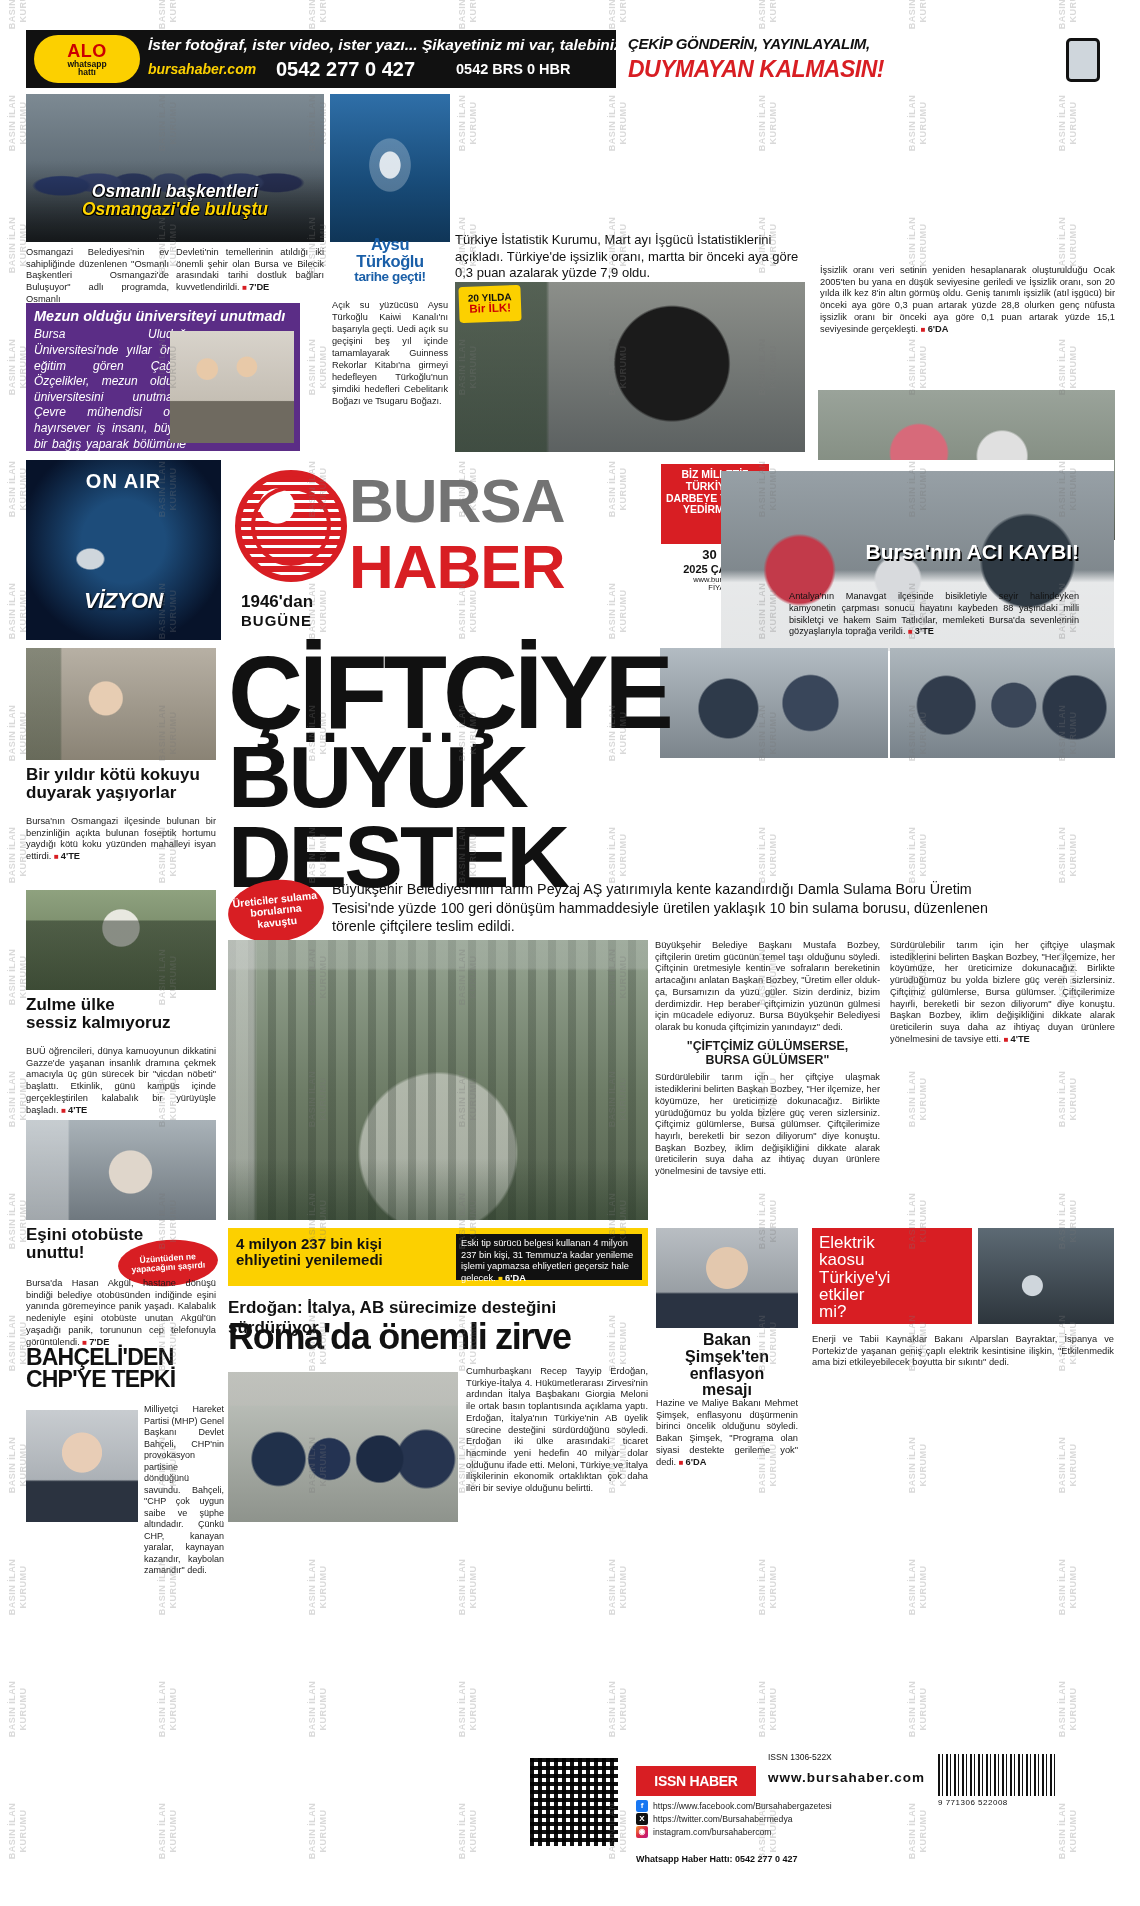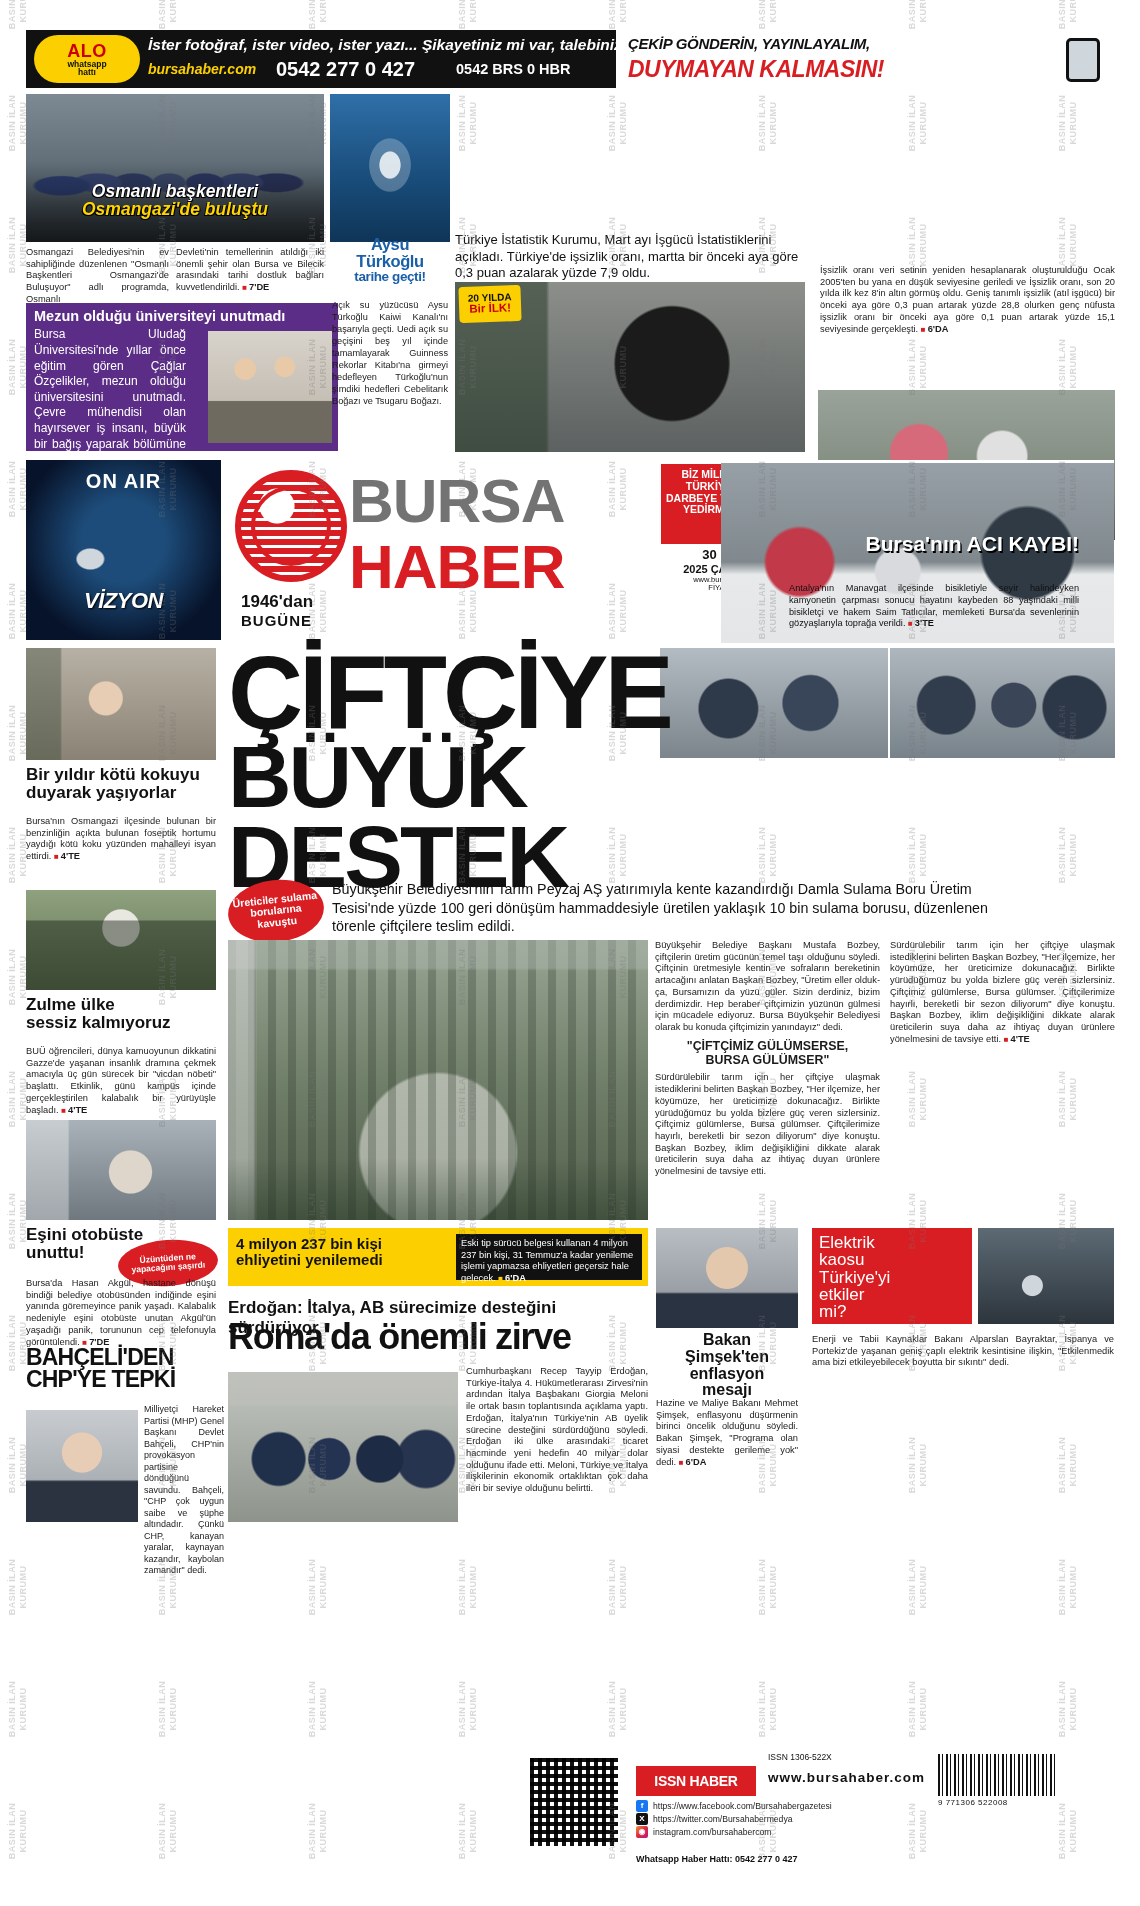--- a/index.html
+++ b/index.html
@@ -52,21 +52,21 @@
   #p1-cap {
     position:absolute; left:0; bottom:24px; width:100%;
     font-size:17.5px; font-weight:bold; color:#fff; font-style:italic;
     text-shadow:1px 1px 0 #000, -1px 1px 0 #000; line-height:1.04; text-align:center;
   }
   #p1-cap em { color:#ffd400; font-style:italic; }
   #txt1a { left:26px; top:247px; width:143px; }
   #txt1b { left:176px; top:247px; width:148px; }
 
   
-  #purple { left:26px; top:303px; width:312px; height:148px; background:#5b2d86; color:#fff; }
+  #purple { left:26px; top:303px; width:274px; height:148px; background:#5b2d86; color:#fff;font-style:italic; }
   #purple h3 { margin:0; padding:6px 8px 3px; font-size:14.5px; font-weight:bold; color:#fff; line-height:1.06; }
   #purple .t { padding:0 8px; font-size:12px; line-height:1.3; color:#fff; text-align:justify;}
   #purple .pg::before { color:#ffd400; }
   #purple-img { position:absolute; right:6px; top:28px; width:124px; height:112px; overflow:hidden;}
 
   
   #hl1 { left:455px; top:98px; width:660px; }
   #hl1 .l { font-size:57px; font-weight:bold; letter-spacing:-2.4px; line-height:.94; }
   #iss-lead { left:455px; top:232px; width:350px; font-size:13px; line-height:1.28; color:#111; }
   #iss-col { left:820px; top:265px; width:295px; }
@@ -100,21 +100,21 @@
            background:
              radial-gradient(circle at 36% 30%, #fff 0 18%, rgba(255,255,255,0) 19%),
              repeating-linear-gradient(#d81e23 0 6px, #fff 6px 9px);
            border:6px solid #d81e23; }
   #globe::after{ content:""; position:absolute; inset:10px; border-radius:50%; border:4px solid #d81e23; }
   #since { position:absolute; left:20px; top:132px; font-size:17px; font-weight:bold; color:#111; }
   #since small { display:block; font-size:15px; letter-spacing:1px;}
   #mast-flag { position:absolute; left:440px; top:4px; width:108px; height:80px; background:#d81e23; color:#fff; padding:5px 4px; font-size:10.5px; font-weight:bold; line-height:1.12; text-align:center;}
   #mast-date { position:absolute; left:448px; top:88px; width:120px; text-align:center; font-size:13px; font-weight:bold; line-height:1.15;}
   #mast-date small { display:block; font-size:7.5px; font-weight:normal;}
-  #mast-right { position:absolute; left:695px; top:3px; width:362px; height:180px; }
+  #mast-right { position:absolute; left:695px; top:11px; width:362px; height:180px; }
   #acikayip { position:absolute; left:8px; top:70px; width:290px; font-size:21px; font-weight:bold; color:#fff; text-shadow:1.5px 1.5px 0 #000; line-height:1.0; text-align:right; right:4px; left:auto;}
   #acikayip-t { position:absolute; right:4px; top:120px; width:290px; font-size:9.2px; line-height:1.28; text-align:justify; color:#111; background:rgba(255,255,255,.0);}
 
   
   #main-hl { left:228px; top:648px; width:640px; }
   #main-hl .l1 { font-size:104px; font-weight:bold; letter-spacing:-4px; line-height:.86; }
   #main-hl .l2 { font-size:88px; font-weight:bold; letter-spacing:-3px; line-height:.9; }
   #ureti {
     position:absolute; left:228px; top:880px; width:96px; height:62px; background:#d81e23; border-radius:50%;
     color:#fff; font-size:10.5px; font-weight:bold; line-height:1.1; display:flex; align-items:center; justify-content:center;

